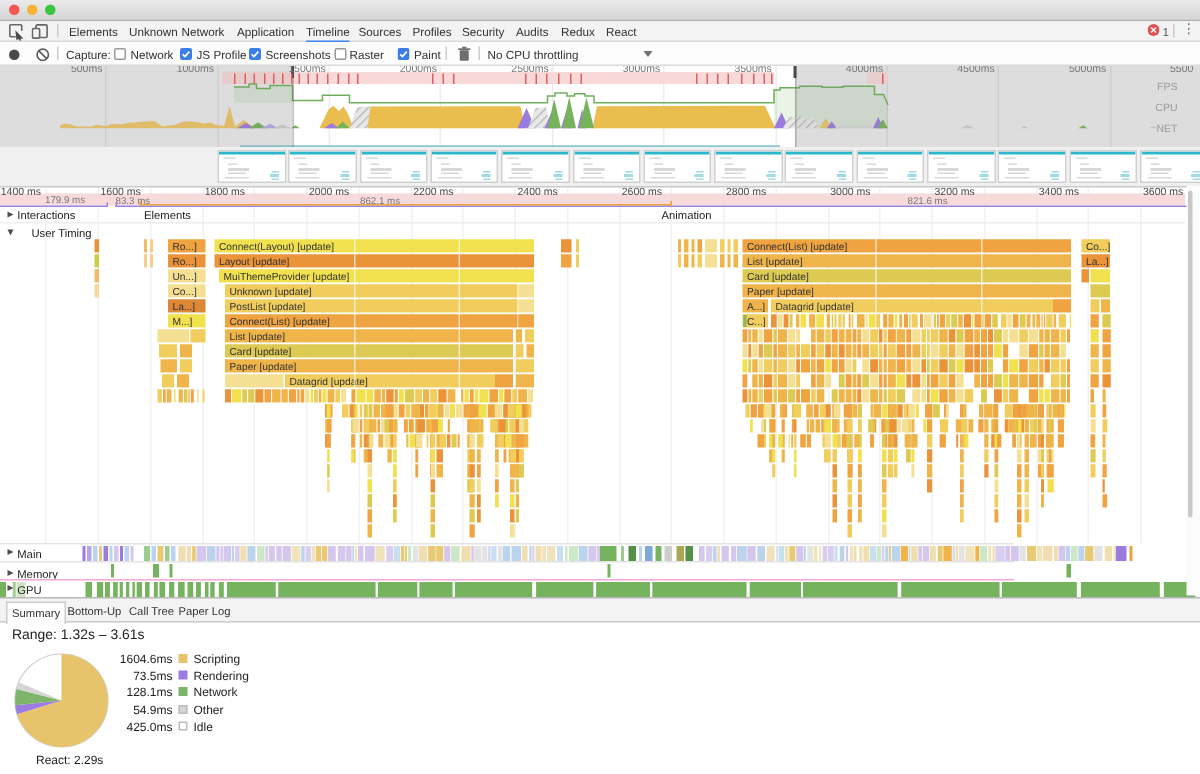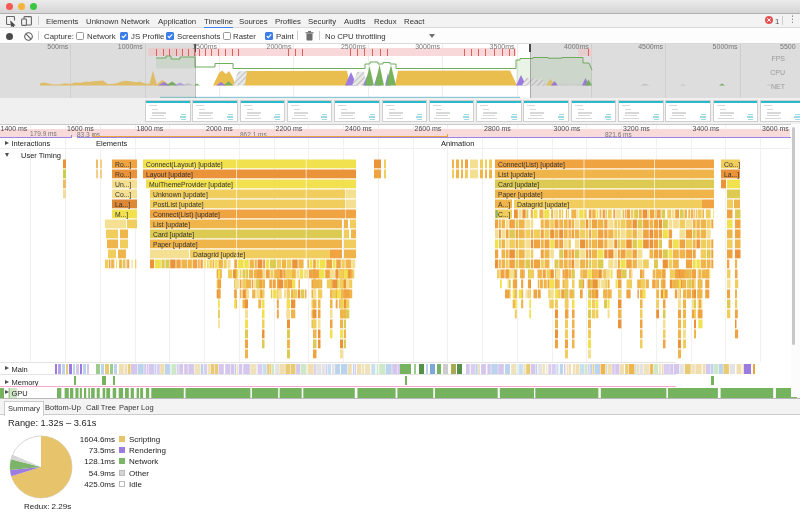--- a/index.html
+++ b/index.html
@@ -1678,16 +1678,16 @@
 <div style="position:absolute;top:446.2px;left:129px;font-size:8px;color:#222">Rendering</div>
 <div style="position:absolute;top:457.4px;left:60px;width:55px;text-align:right;font-size:8px;color:#222">128.1ms</div>
 <div style="position:absolute;top:458.4px;left:119px;width:6px;height:6px;background:#7cb469;"></div>
 <div style="position:absolute;top:457.4px;left:129px;font-size:8px;color:#222">Network</div>
 <div style="position:absolute;top:468.6px;left:60px;width:55px;text-align:right;font-size:8px;color:#222">54.9ms</div>
 <div style="position:absolute;top:469.6px;left:119px;width:6px;height:6px;background:#d5d5d5;border:1px solid #bbb;"></div>
 <div style="position:absolute;top:468.6px;left:129px;font-size:8px;color:#222">Other</div>
 <div style="position:absolute;top:479.8px;left:60px;width:55px;text-align:right;font-size:8px;color:#222">425.0ms</div>
 <div style="position:absolute;top:480.8px;left:119px;width:6px;height:6px;background:#ffffff;border:1px solid #bbb;"></div>
 <div style="position:absolute;top:479.8px;left:129px;font-size:8px;color:#222">Idle</div>
-<div class="abs" style="left:24px;top:501.5px;font-size:8px;color:#222">Redux: 2.29s</div>
+<div class="abs" style="left:24px;top:501.5px;font-size:8px;color:#222">React: 2.29s</div>
 
 <div id="scroll">
     <div id="scrollthumb"></div>
   </div>
 </body></html>

